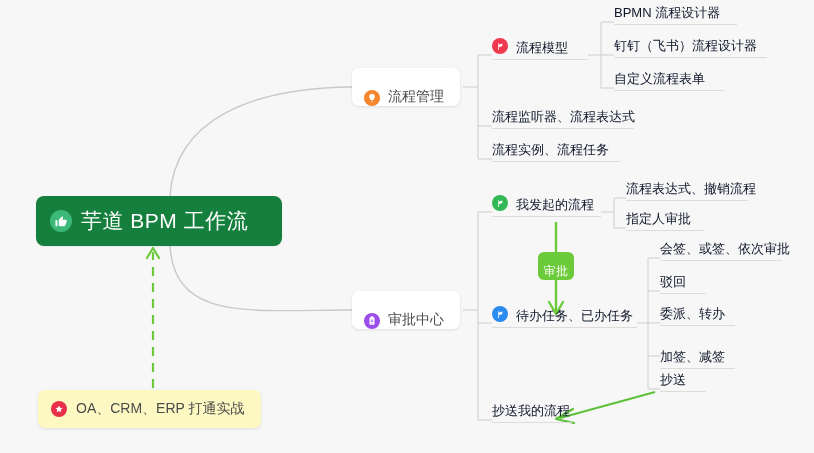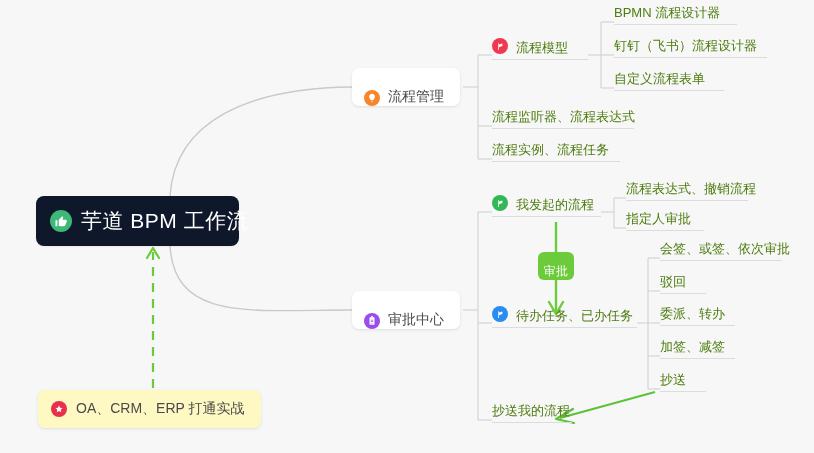--- a/index.html
+++ b/index.html
@@ -19,22 +19,22 @@
     position: absolute;
     left: 0; top: 0;
     width: 814px; height: 453px;
     pointer-events: none;
   }
 
   
   .root-node {
     position: absolute;
     left: 36px; top: 196px;
-    width: 203px; height: 50px;
-    background: #0f172a;
+    width: 246px; height: 50px;
+    background: #15803d;
     border-radius: 8px;
     display: flex;
     align-items: center;
     padding-left: 14px;
     box-sizing: border-box;
     box-shadow: 0 1px 2px rgba(0,0,0,0.06);
   }
   .root-label {
     color: #ffffff;
     font-size: 21px;
@@ -87,21 +87,21 @@
     position: absolute;
     display: flex;
     align-items: flex-end;
     padding-bottom: 4px;
     border-bottom: 1px solid #dcdcdc;
     box-sizing: border-box;
     white-space: nowrap;
   }
   .leaf-label {
     font-size: 13px;
-    color: #4d7c0f;
+    color: #0f172a;
     line-height: 15px;
   }
   .leaf.with-icon .leaf-label { margin-left: 8px; }
   .leaf .ico { margin-bottom: 1px; }
 
   
   .ico {
     width: 16px; height: 16px;
     border-radius: 50%;
     display: inline-flex;
@@ -281,21 +281,21 @@
   </div>
 
   <div class="leaf" style="left:660px; top:274px; width:46px;">
     <span class="leaf-label">驳回</span>
   </div>
 
   <div class="leaf" style="left:660px; top:306px; width:75px;">
     <span class="leaf-label">委派、转办</span>
   </div>
 
-  <div class="leaf" style="left:660px; top:339px; width:75px;">
+  <div class="leaf" style="left:660px; top:349px; width:75px;">
     <span class="leaf-label">加签、减签</span>
   </div>
 
   <div class="leaf" style="left:660px; top:372px; width:46px;">
     <span class="leaf-label">抄送</span>
   </div>
 
   <div class="flow-badge">
     <span>审批</span>
   </div>

